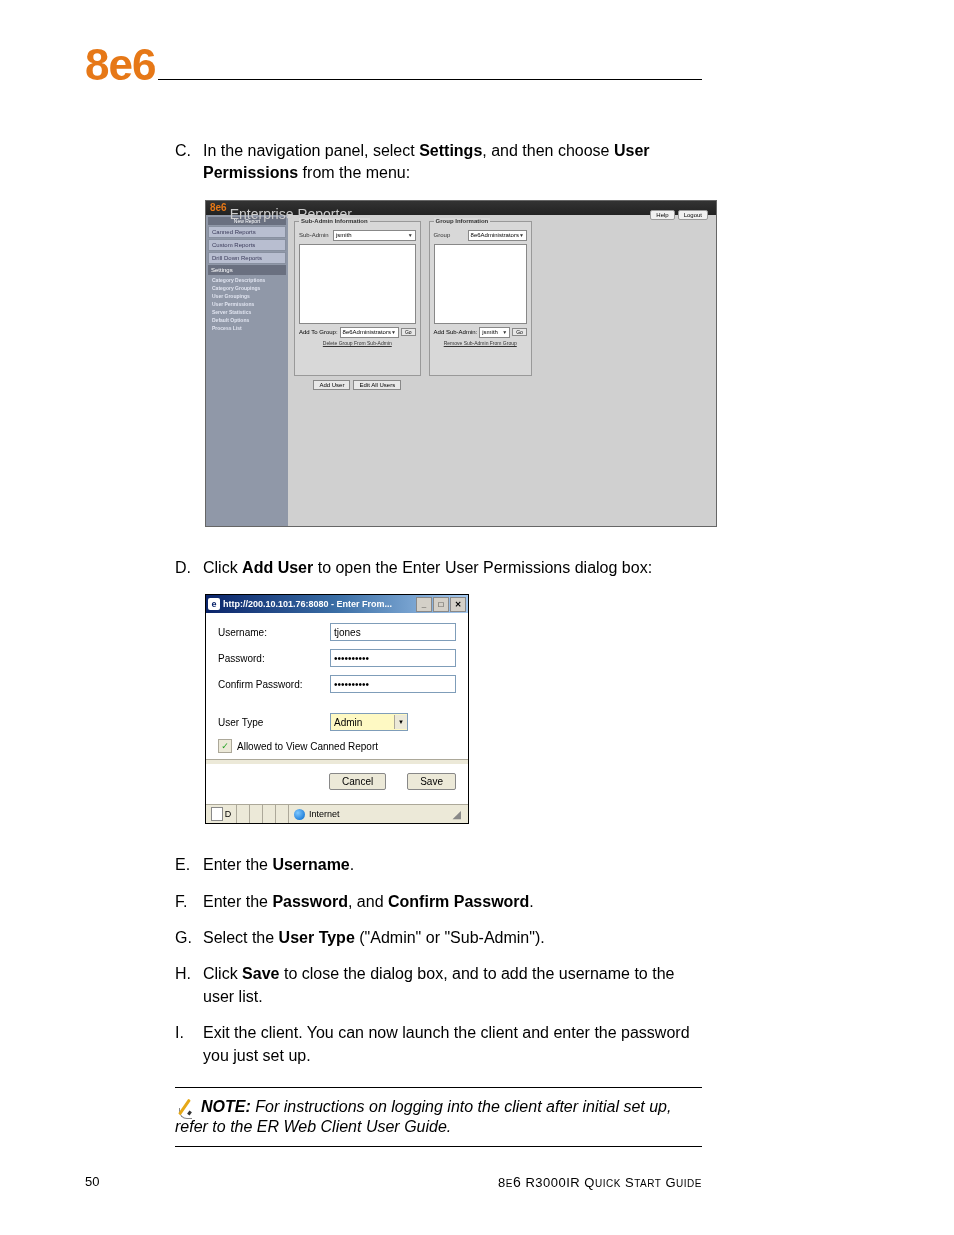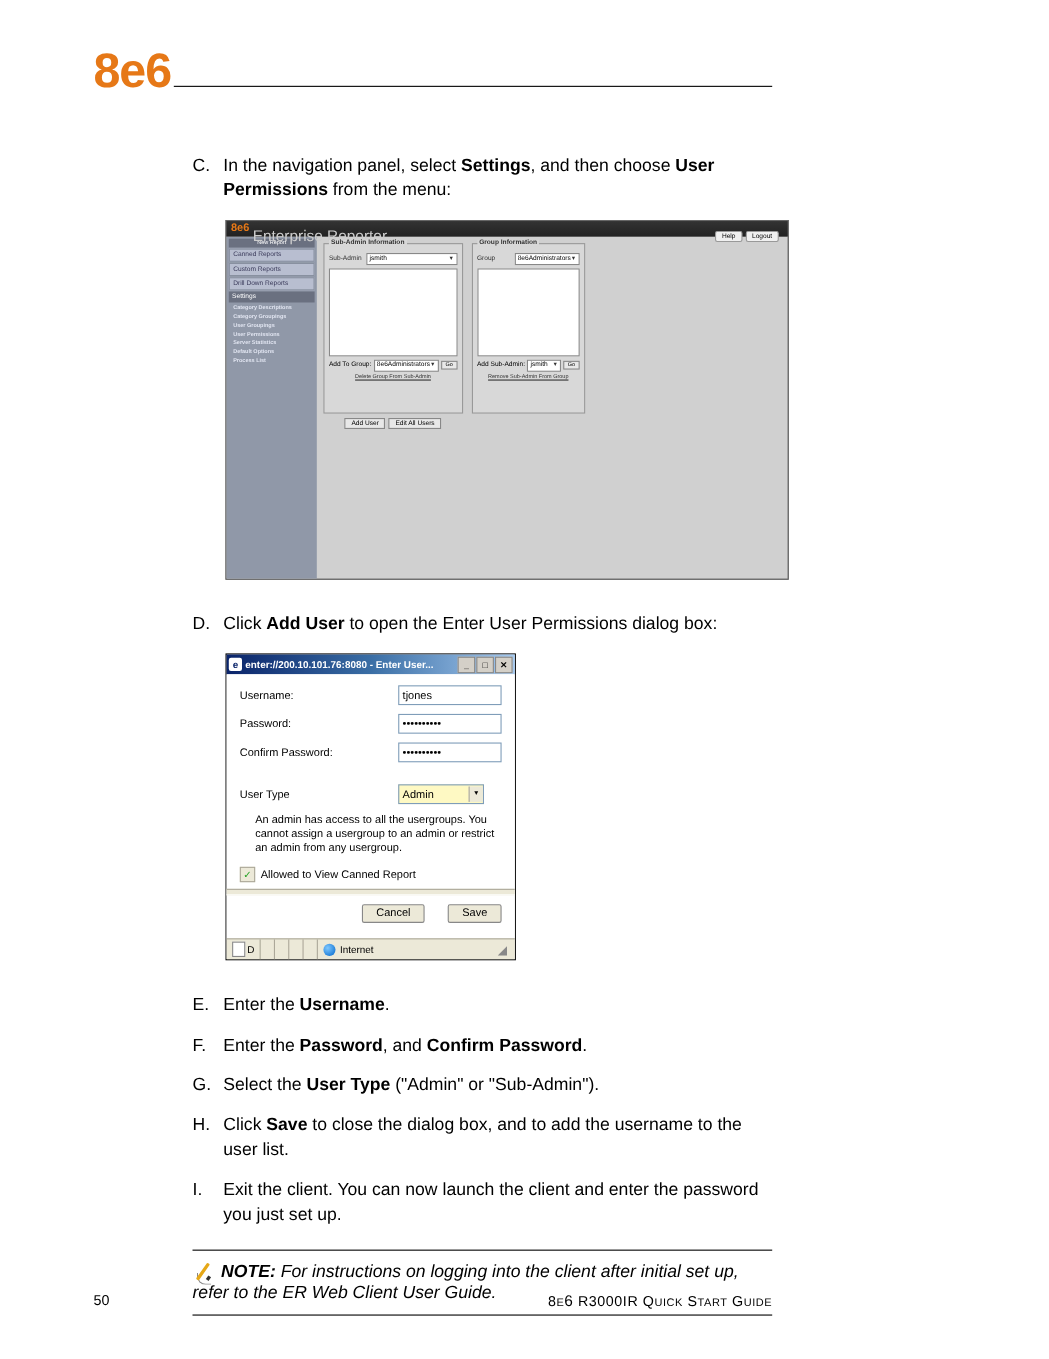--- a/index.html
+++ b/index.html
@@ -288,21 +288,20 @@
     font-family: Arial;
   }
   .s2-body {
     background: #fff;
     padding: 10px 12px;
   }
   .s2-row {
     display: flex;
     align-items: center;
     margin-bottom: 8px;
-    gap: 32px;
   }
   .s2-row-label {
     width: 112px;
     color: #000;
   }
   .s2-input {
     flex: 1;
     border: 1px solid #7f9db9;
     height: 16px;
     padding: 0 3px;
@@ -601,21 +600,21 @@
         <span>Click </span><span class="bold">Add User</span><span> to open the Enter User Permissions dialog box:</span>
       </div>
     </div>
   </div>
 
   <div class="screenshot2-container">
     <div class="screenshot2">
       <div class="s2-titlebar">
         <div class="s2-title-left">
           <div class="s2-ie-icon">e</div>
-          <span>enter://200.10.101.76:8080 - Enter User...</span>
+          <span>http://200.10.101.76:8080 - Enter From...</span>
         </div>
         <div class="s2-winbtns">
           <div class="s2-winbtn">_</div>
           <div class="s2-winbtn">□</div>
           <div class="s2-winbtn">✕</div>
         </div>
       </div>
       <div class="s2-body">
         <div class="s2-row">
           <div class="s2-row-label">Username:</div>
@@ -630,21 +629,20 @@
           <div class="s2-input">••••••••••</div>
         </div>
         <div style="height:12px"></div>
         <div class="s2-row">
           <div class="s2-row-label">User Type</div>
           <div class="s2-select">
             <span>Admin</span>
             <div class="s2-select-arrow">▼</div>
           </div>
         </div>
-        <div class="s2-desc">An admin has access to all the usergroups. You cannot assign a usergroup to an admin or restrict an admin from any usergroup.</div>
         <div class="s2-checkbox-row">
           <div class="s2-checkbox">✓</div>
           <span>Allowed to View Canned Report</span>
         </div>
         <div class="s2-bar"></div>
         <div class="s2-btn-row">
           <div class="s2-btn">Cancel</div>
           <div class="s2-btn">Save</div>
         </div>
       </div>

